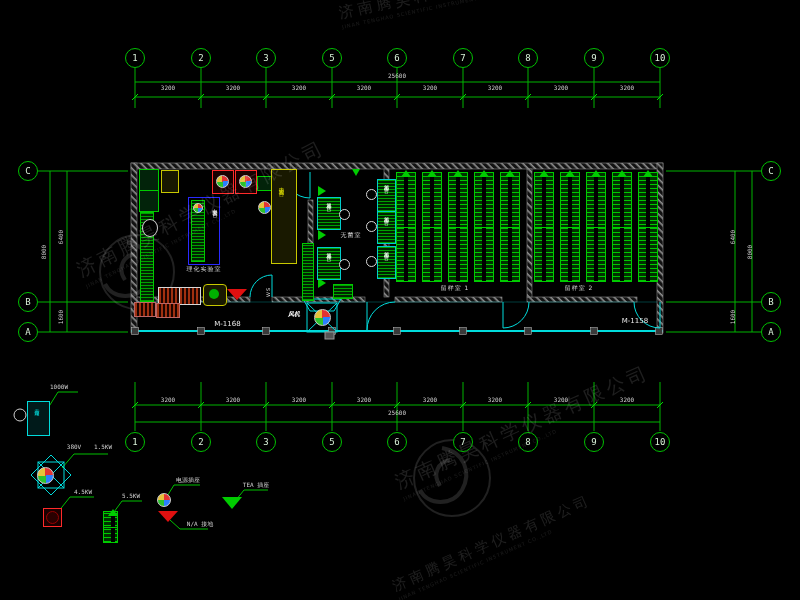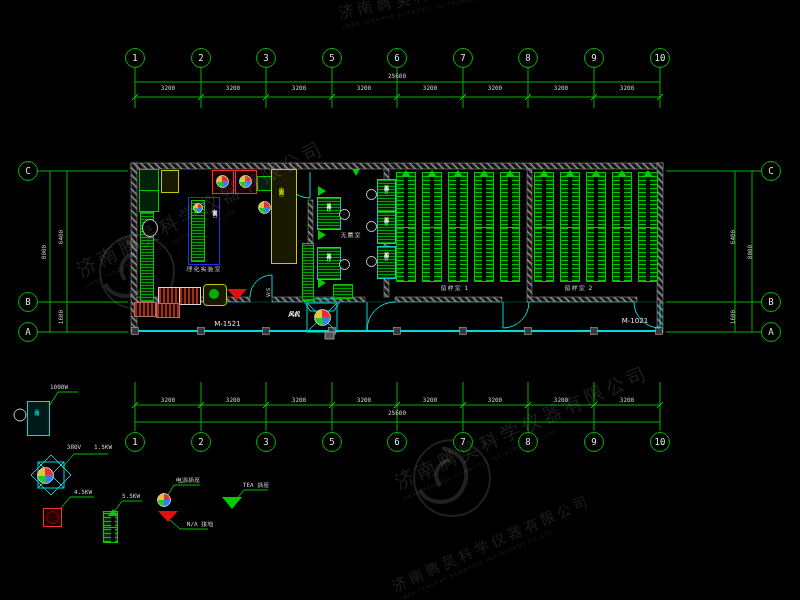--- a/index.html
+++ b/index.html
@@ -271,22 +271,22 @@
   <div class="rack" style="left:474px"></div>
   <div class="rack" style="left:500px"></div>
   <div class="rack" style="left:534px"></div>
   <div class="rack" style="left:560px"></div>
   <div class="rack" style="left:586px"></div>
   <div class="rack" style="left:612px"></div>
   <div class="rack" style="left:638px"></div>
   <div class="lbl-s" style="left:432px;top:284px;width:46px">留样室 1</div>
   <div class="lbl-s" style="left:556px;top:284px;width:46px">留样室 2</div>
 
-  <div class="lbl" style="left:200px;top:320px;width:55px">M-1521</div>
-  <div class="lbl" style="left:610px;top:317px;width:50px">M-1021</div>
+  <div class="lbl" style="left:200px;top:320px;width:55px">M-1168</div>
+  <div class="lbl" style="left:610px;top:317px;width:50px">M-1158</div>
 
   <div style="position:absolute;left:27px;top:401px;width:21px;height:33px;border:1px solid #00dcdc;background:#001a1a">
     <span class="vtext" style="position:absolute;left:6px;top:3px;color:#00dcdc;font-size:5px">干燥箱</span>
   </div>
   <div class="dim" style="left:50px;top:383px;width:30px;text-align:left">1000W</div>
 
   <div class="rgb" style="left:37px;top:467px;width:15px;height:15px"></div>
   <div class="dim" style="left:62px;top:443px;width:24px">380V</div>
   <div class="dim" style="left:88px;top:443px;width:30px">1.5KW</div>
 

